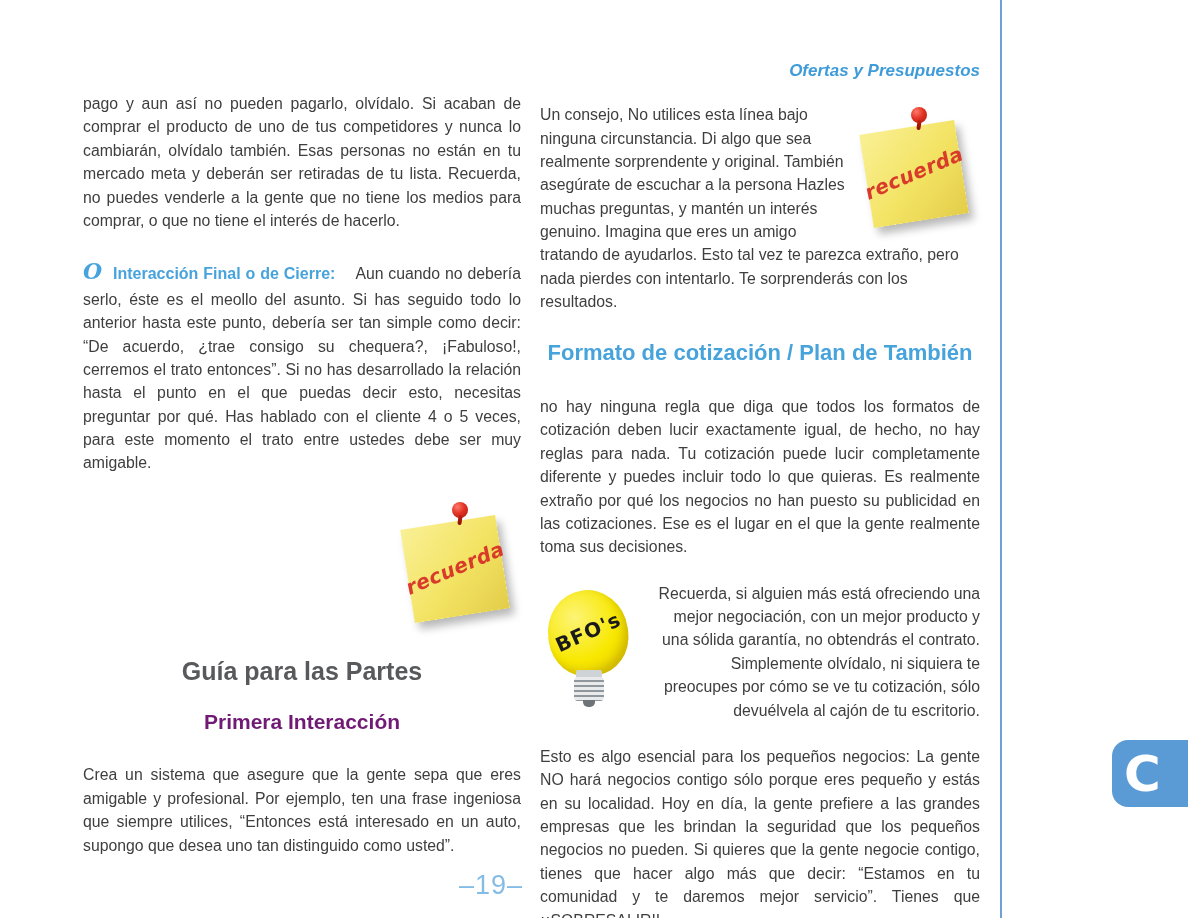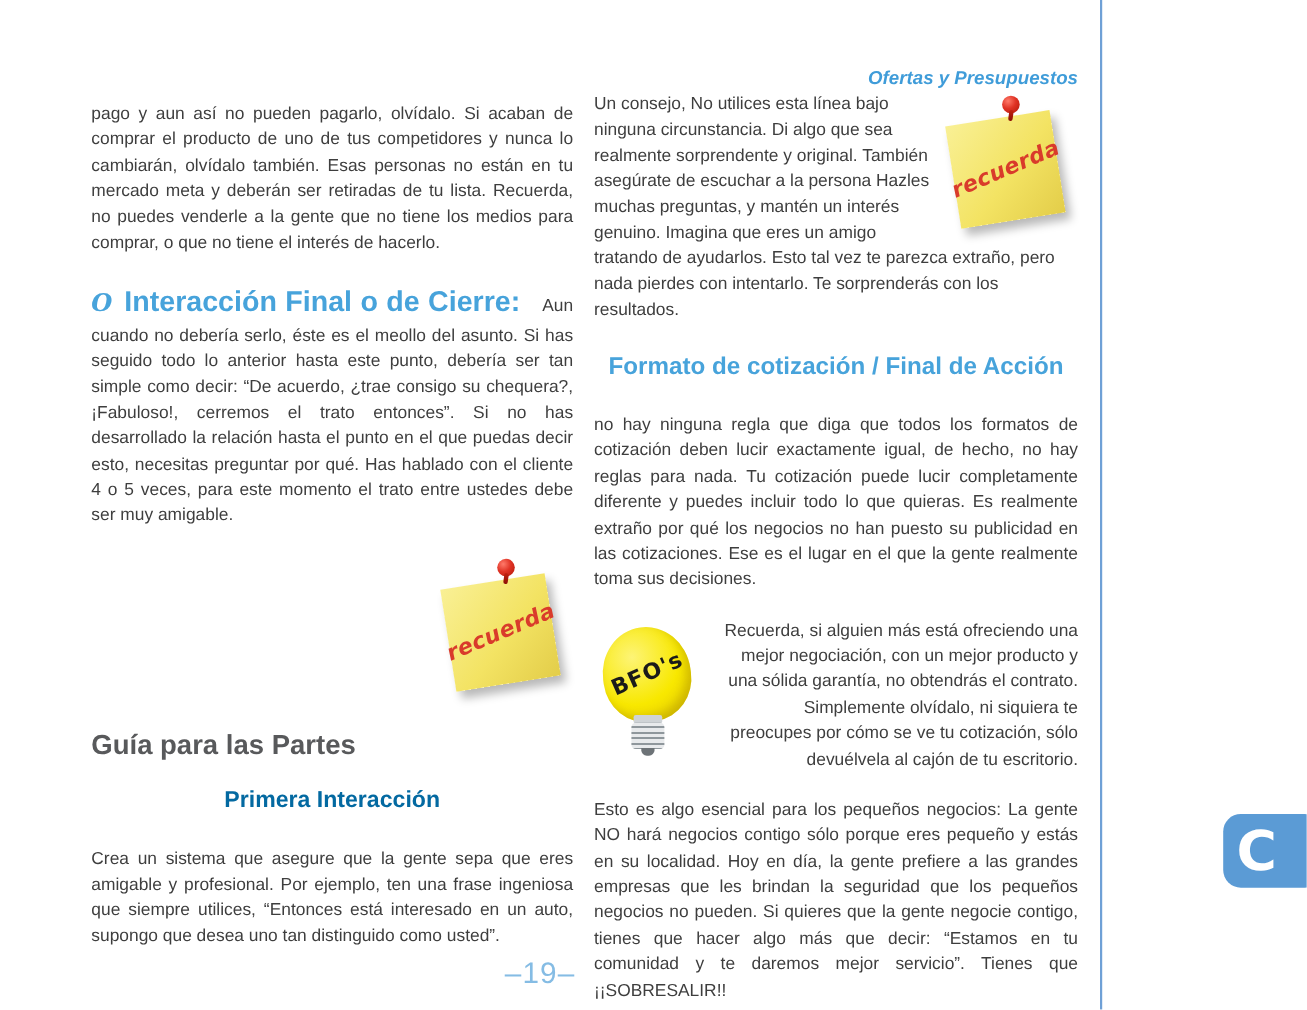--- a/index.html
+++ b/index.html
@@ -15,37 +15,37 @@
   }
   .vline{
     position:absolute;left:1000px;top:0;width:2px;height:918px;
     background:#6fa0d6;
   }
   .col-left{position:absolute;left:83px;top:92px;width:438px;}
   .col-right{position:absolute;left:540px;top:58px;width:440px;}
   p.para{margin:0 0 23px 0;}
   .justify{text-align:justify;text-justify:inter-word;}
   .inline-heading{
-    color:#47a3db;font-weight:bold;font-size:26px;margin-right:16px;
+    color:#47a3db;font-weight:bold;font-size:16px;margin-right:16px;
   }
   .bullet-o{
     color:#47a3db;font-weight:bold;font-style:italic;
     font-family:"DejaVu Serif",serif;
     font-size:22px;margin-right:6px;
   }
   .header-title{
     text-align:right;color:#3f9cd9;font-weight:bold;font-style:italic;
-    font-size:17px;margin:0 0 0 0;
+    font-size:17px;margin:0 0 20px 0;
   }
   .guide-heading{
-    color:#58595b;font-weight:bold;
+    text-align:center;color:#58595b;font-weight:bold;
     font-size:25px;line-height:1.18;margin:10px 0 20px 0;
   }
   .sub-heading{
-    text-align:center;color:#0369a1;font-weight:bold;
+    text-align:center;color:#701a75;font-weight:bold;
     font-size:21px;margin:0 0 26px 0;
   }
   .section-heading{
     text-align:center;color:#47a3db;font-weight:bold;
     font-size:22px;margin:6px 0 26px 0;
   }
   
   .note-float-right{float:right;width:122px;height:128px;position:relative;margin:2px 0 6px 12px;}
   .note{
     position:absolute;left:8px;top:22px;width:96px;height:94px;
@@ -159,21 +159,21 @@
     <p class="para clearfix">
       <span class="note-float-right">
         <span class="pin"></span>
         <span class="note">
           <span class="note-label">recuerda</span>
         </span>
       </span>
       <span>Un consejo,  No utilices esta línea bajo ninguna circunstancia.  Di algo que sea realmente sorprendente y original.  También asegúrate de escuchar a la persona   Hazles muchas preguntas, y mantén un interés genuino.  Imagina que eres un amigo tratando de ayudarlos.  Esto tal vez te parezca extraño, pero nada pierdes con intentarlo. Te sorprenderás con los resultados.</span>
     </p>
 
-    <div class="section-heading">Formato de cotización / Final de Acción</div>
+    <div class="section-heading">Formato de cotización / Plan de También</div>
 
     <p class="para justify">no hay ninguna regla que diga que todos los formatos de cotización deben lucir exactamente igual, de hecho, no hay reglas para nada. Tu cotización puede lucir completamente diferente y puedes incluir todo lo que quieras.  Es realmente extraño por qué los negocios no han puesto su publicidad en las cotizaciones.  Ese es el lugar en el que la gente realmente toma sus decisiones.</p>
 
 
     <p class="para align-right clearfix">
       <span class="bulb-float-left">
         <span class="bulb-globe">
           <span class="bulb-label">BFO's</span>
         </span>
         <span class="bulb-neck"></span>

